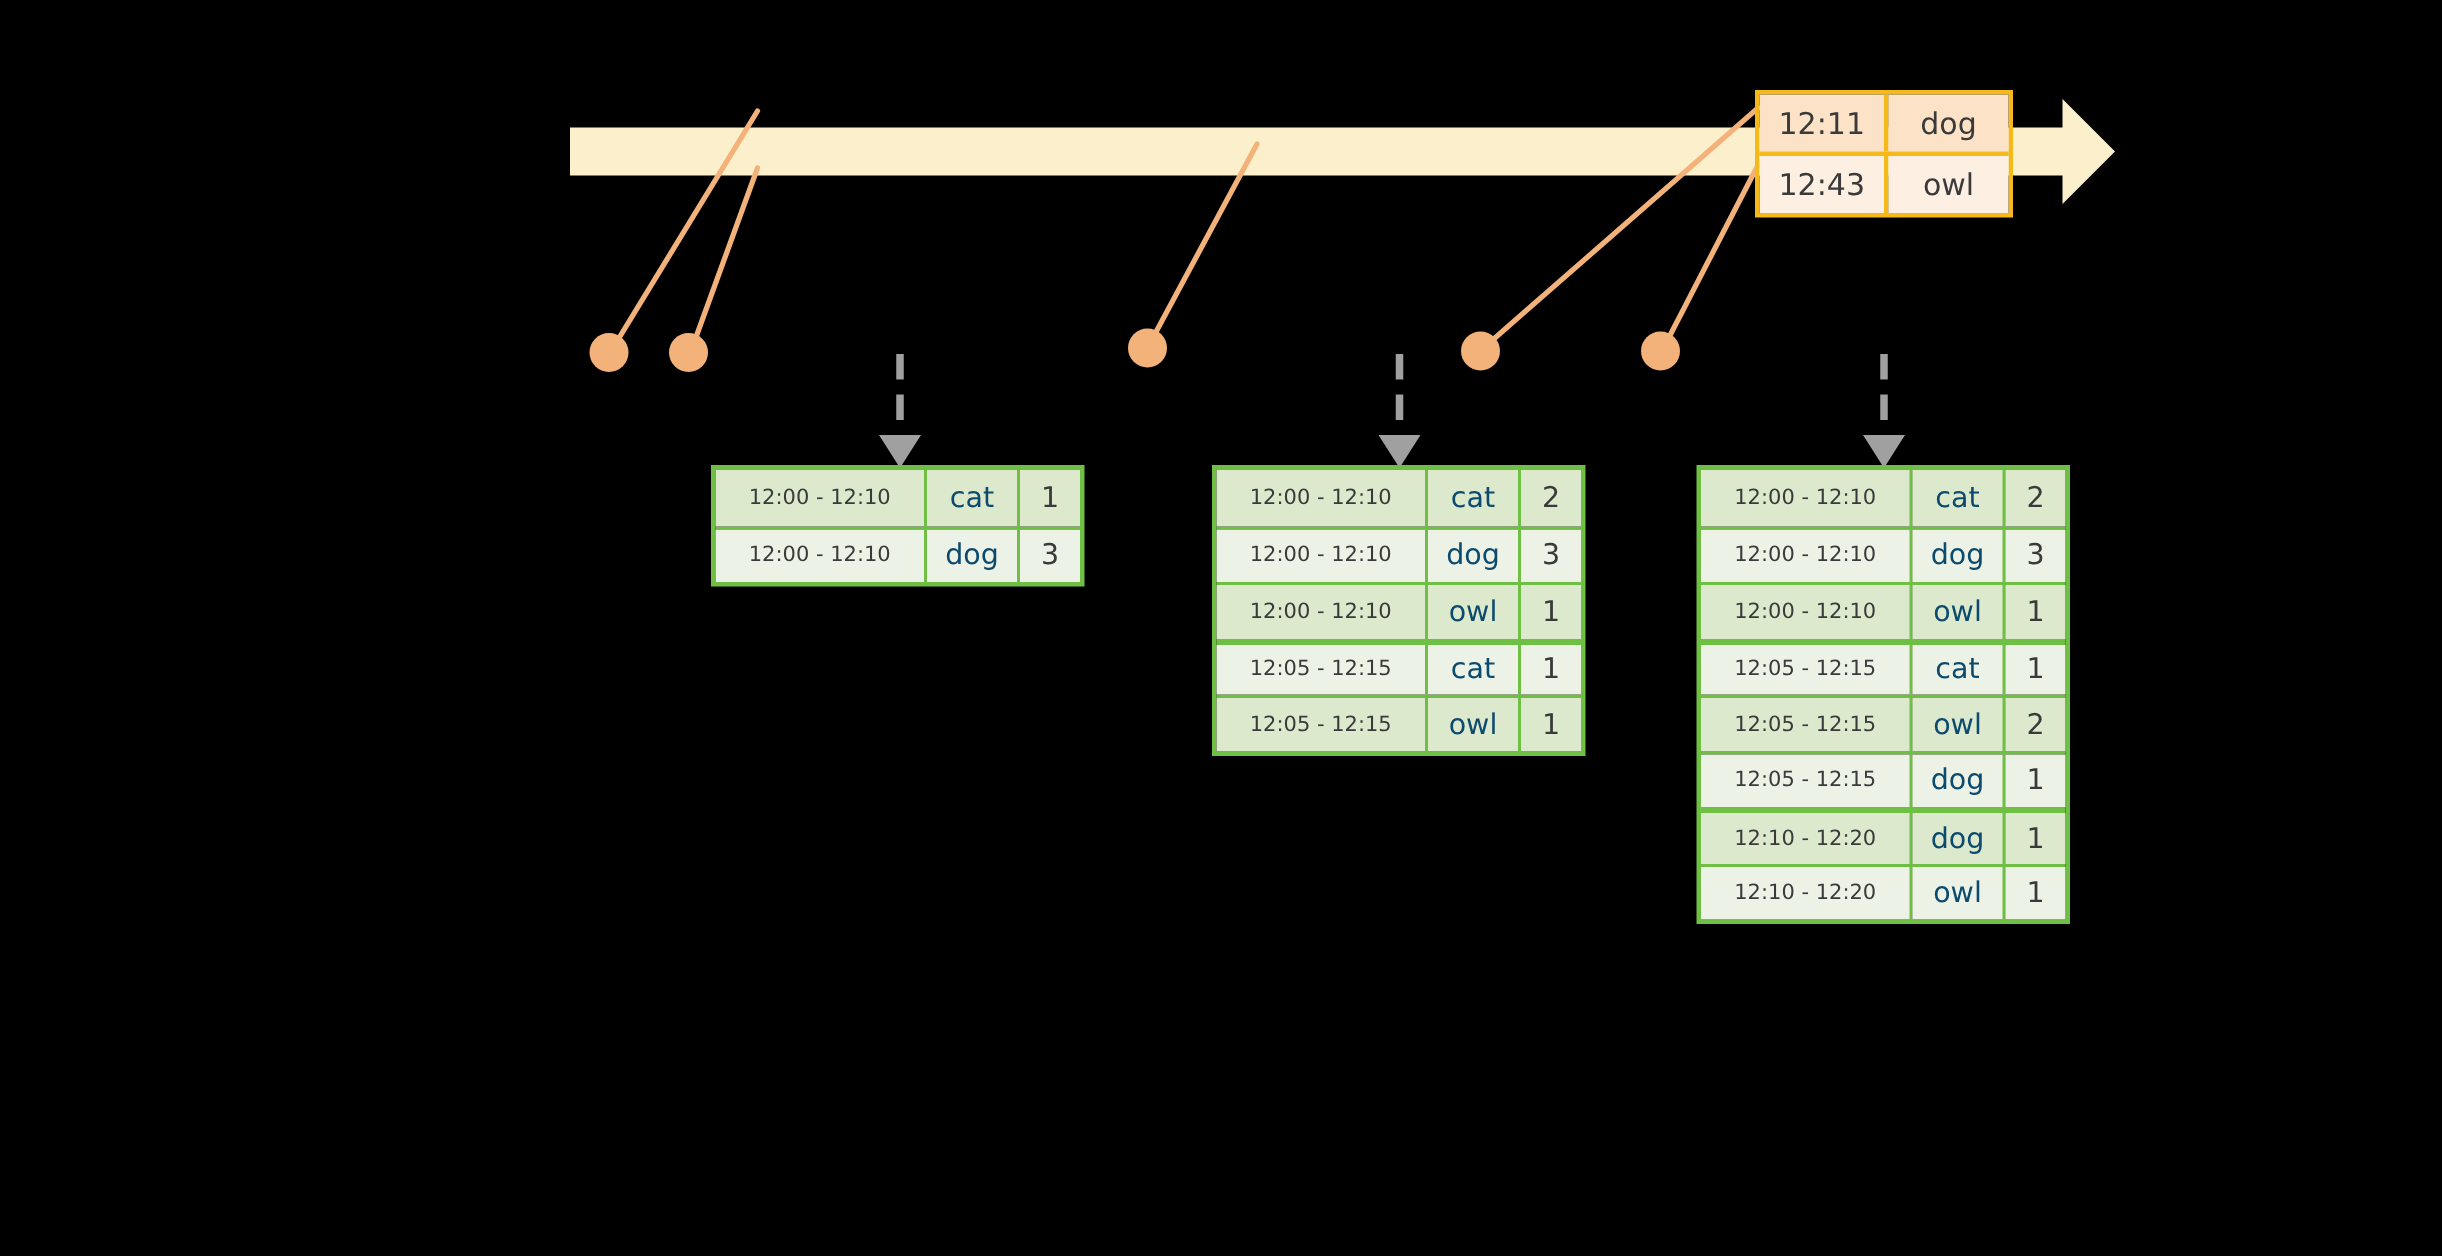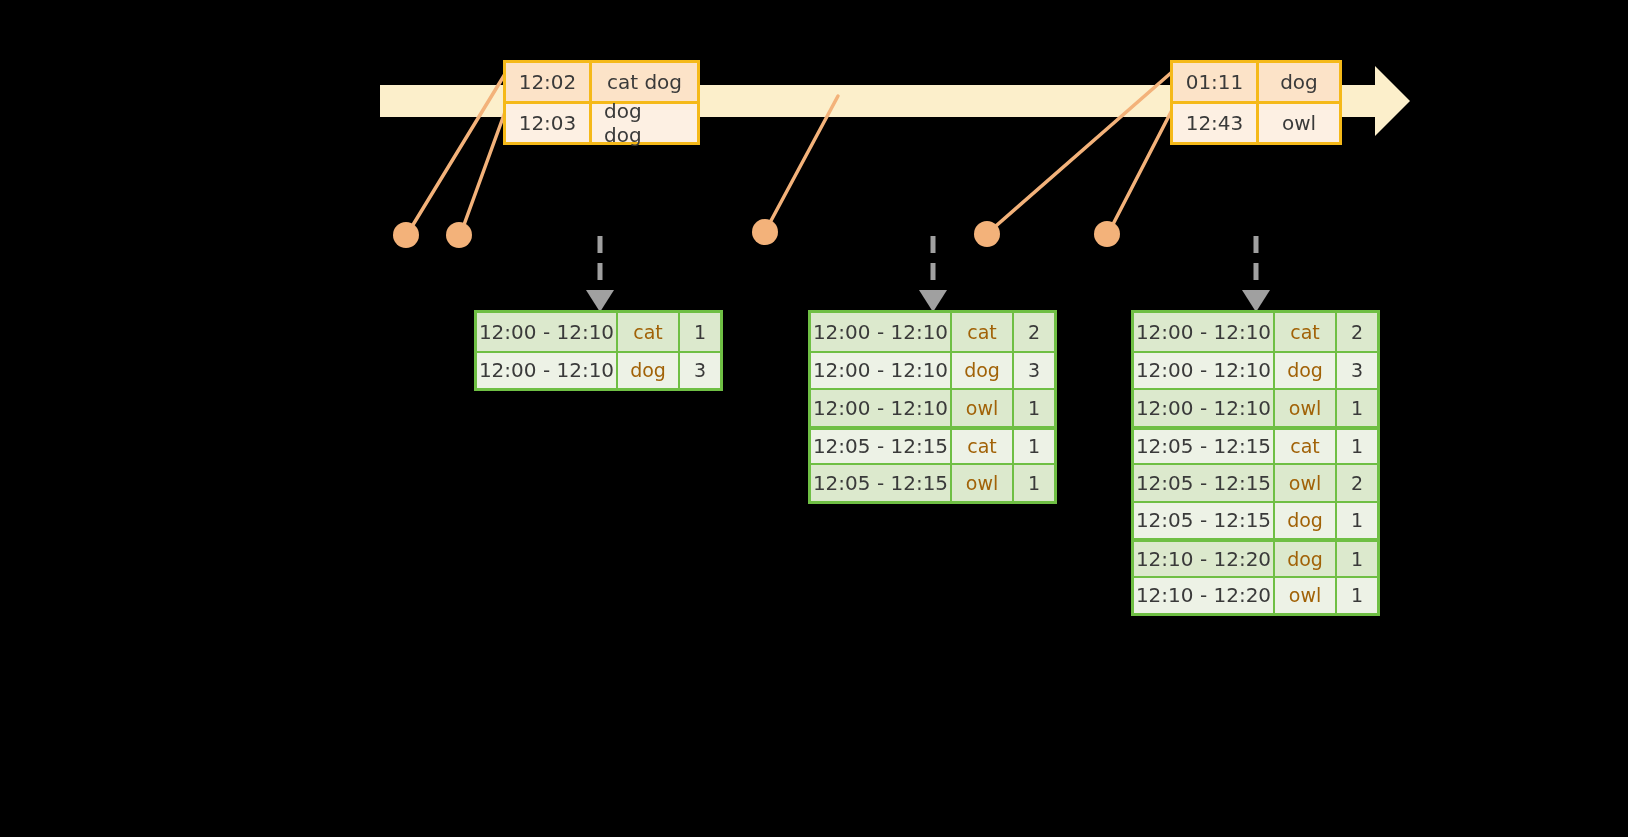--- a/index.html
+++ b/index.html
@@ -72,31 +72,31 @@
     box-sizing: border-box;
   }
   .rt-row + .rt-row { border-top: 2px solid #6FBF44; }
   .rt-row.group-sep { border-top: 4px solid #6FBF44; }
   .rt-win {
     box-sizing: border-box;
     border-right: 2px solid #6FBF44;
     display: flex;
     align-items: center;
     justify-content: center;
-    font-size: 20px;
+    font-size: 14px;
     color: #3a3a3a;
   }
   .rt-key {
     box-sizing: border-box;
     border-right: 2px solid #6FBF44;
     display: flex;
     align-items: center;
     justify-content: center;
     font-size: 19px;
-    color: #a16207;
+    color: #0c4a6e;
   }
   .rt-cnt {
     box-sizing: border-box;
     display: flex;
     align-items: center;
     justify-content: center;
     font-size: 19px;
     color: #3a3a3a;
   }
   .gtone-a { background: #DCE9CD; }
@@ -138,35 +138,25 @@
         <line x1="933" y1="236" x2="933" y2="292" stroke-dasharray="17,10"></line>
         <path d="M 919 290 L 947 290 L 933 312 Z" stroke="none"></path>
       </g>
       <g>
         <line x1="1256" y1="236" x2="1256" y2="292" stroke-dasharray="17,10"></line>
         <path d="M 1242 290 L 1270 290 L 1256 312 Z" stroke="none"></path>
       </g>
     </g>
   </svg>
 
-  <div class="event-box" style="left:503px; top:60px; width:197px;">
-    <div class="event-row">
-      <div class="event-time tone-a">12:02</div>
-      <div class="event-words tone-a">cat dog</div>
-    </div>
-    <div class="event-row">
-      <div class="event-time tone-b">12:03</div>
-      <div class="event-words tone-b">dog dog</div>
-    </div>
-  </div>
 
 
   <div class="event-box" style="left:1170px; top:60px; width:172px;">
     <div class="event-row">
-      <div class="event-time tone-a">01:11</div>
+      <div class="event-time tone-a">12:11</div>
       <div class="event-words tone-a">dog</div>
     </div>
     <div class="event-row">
       <div class="event-time tone-b">12:43</div>
       <div class="event-words tone-b">owl</div>
     </div>
   </div>
 
   <div class="result-table" style="left:474px; top:310px; width:249px;">
     <div class="rt-row">

